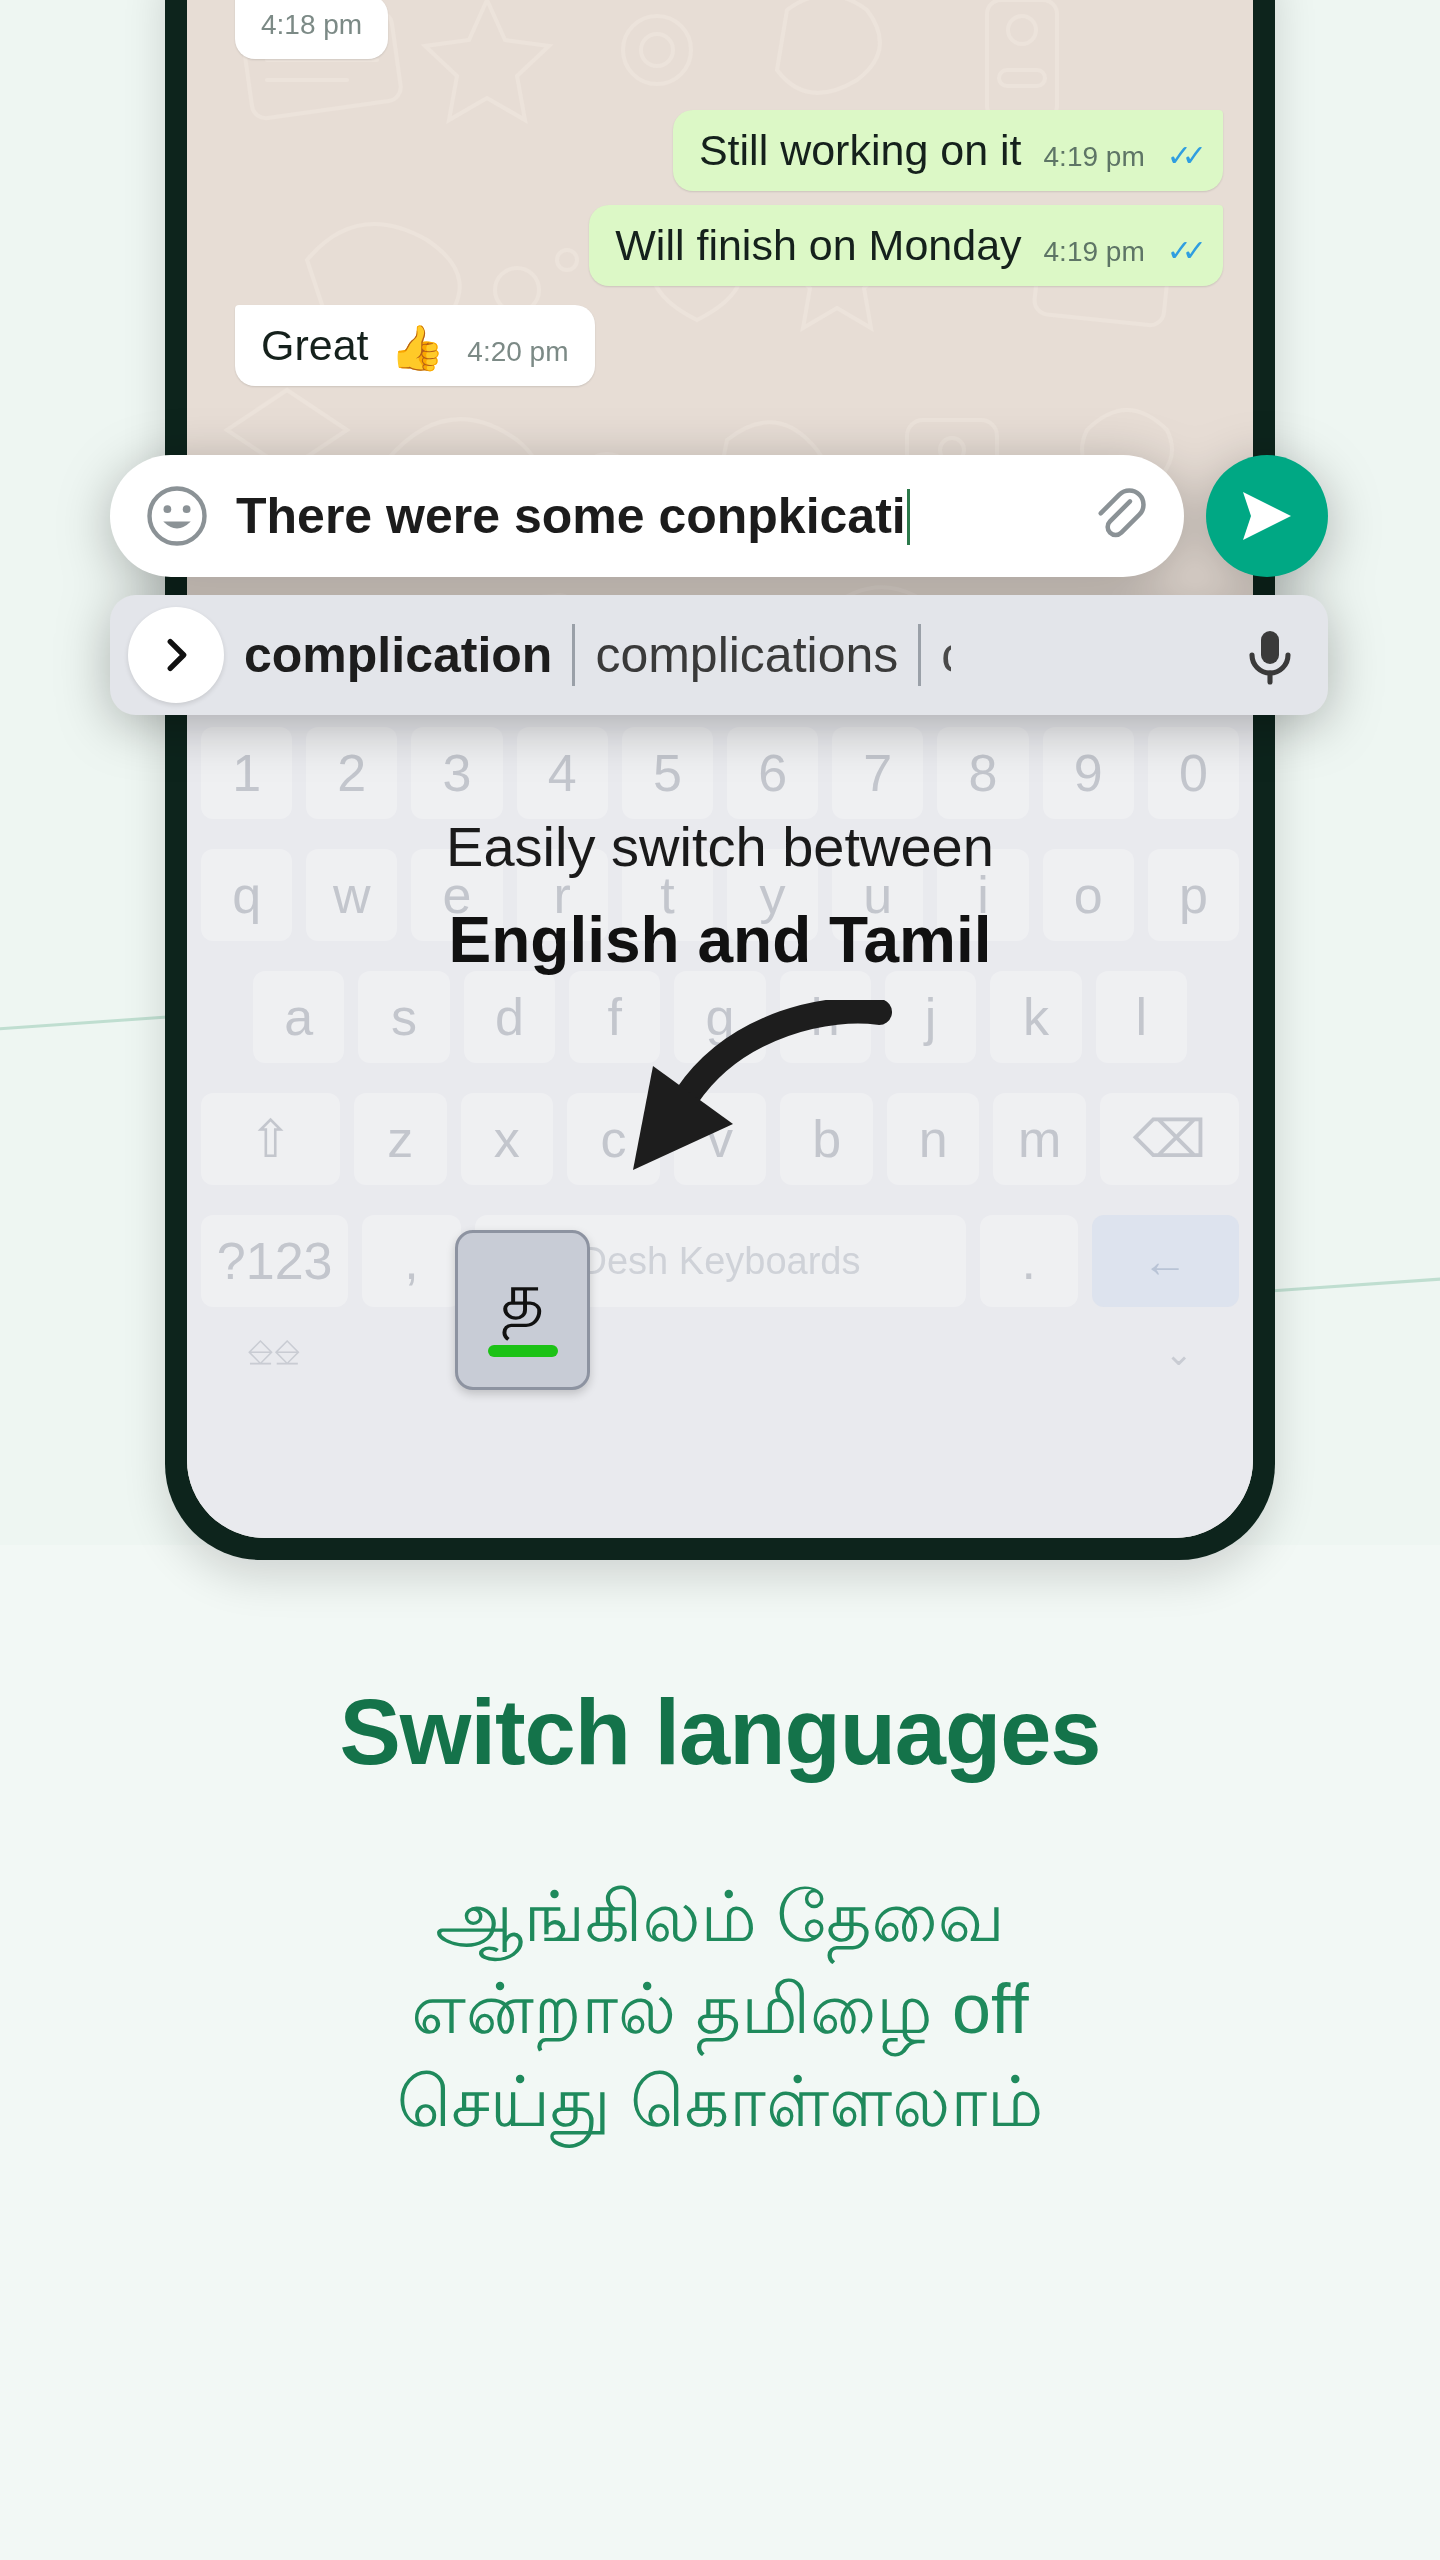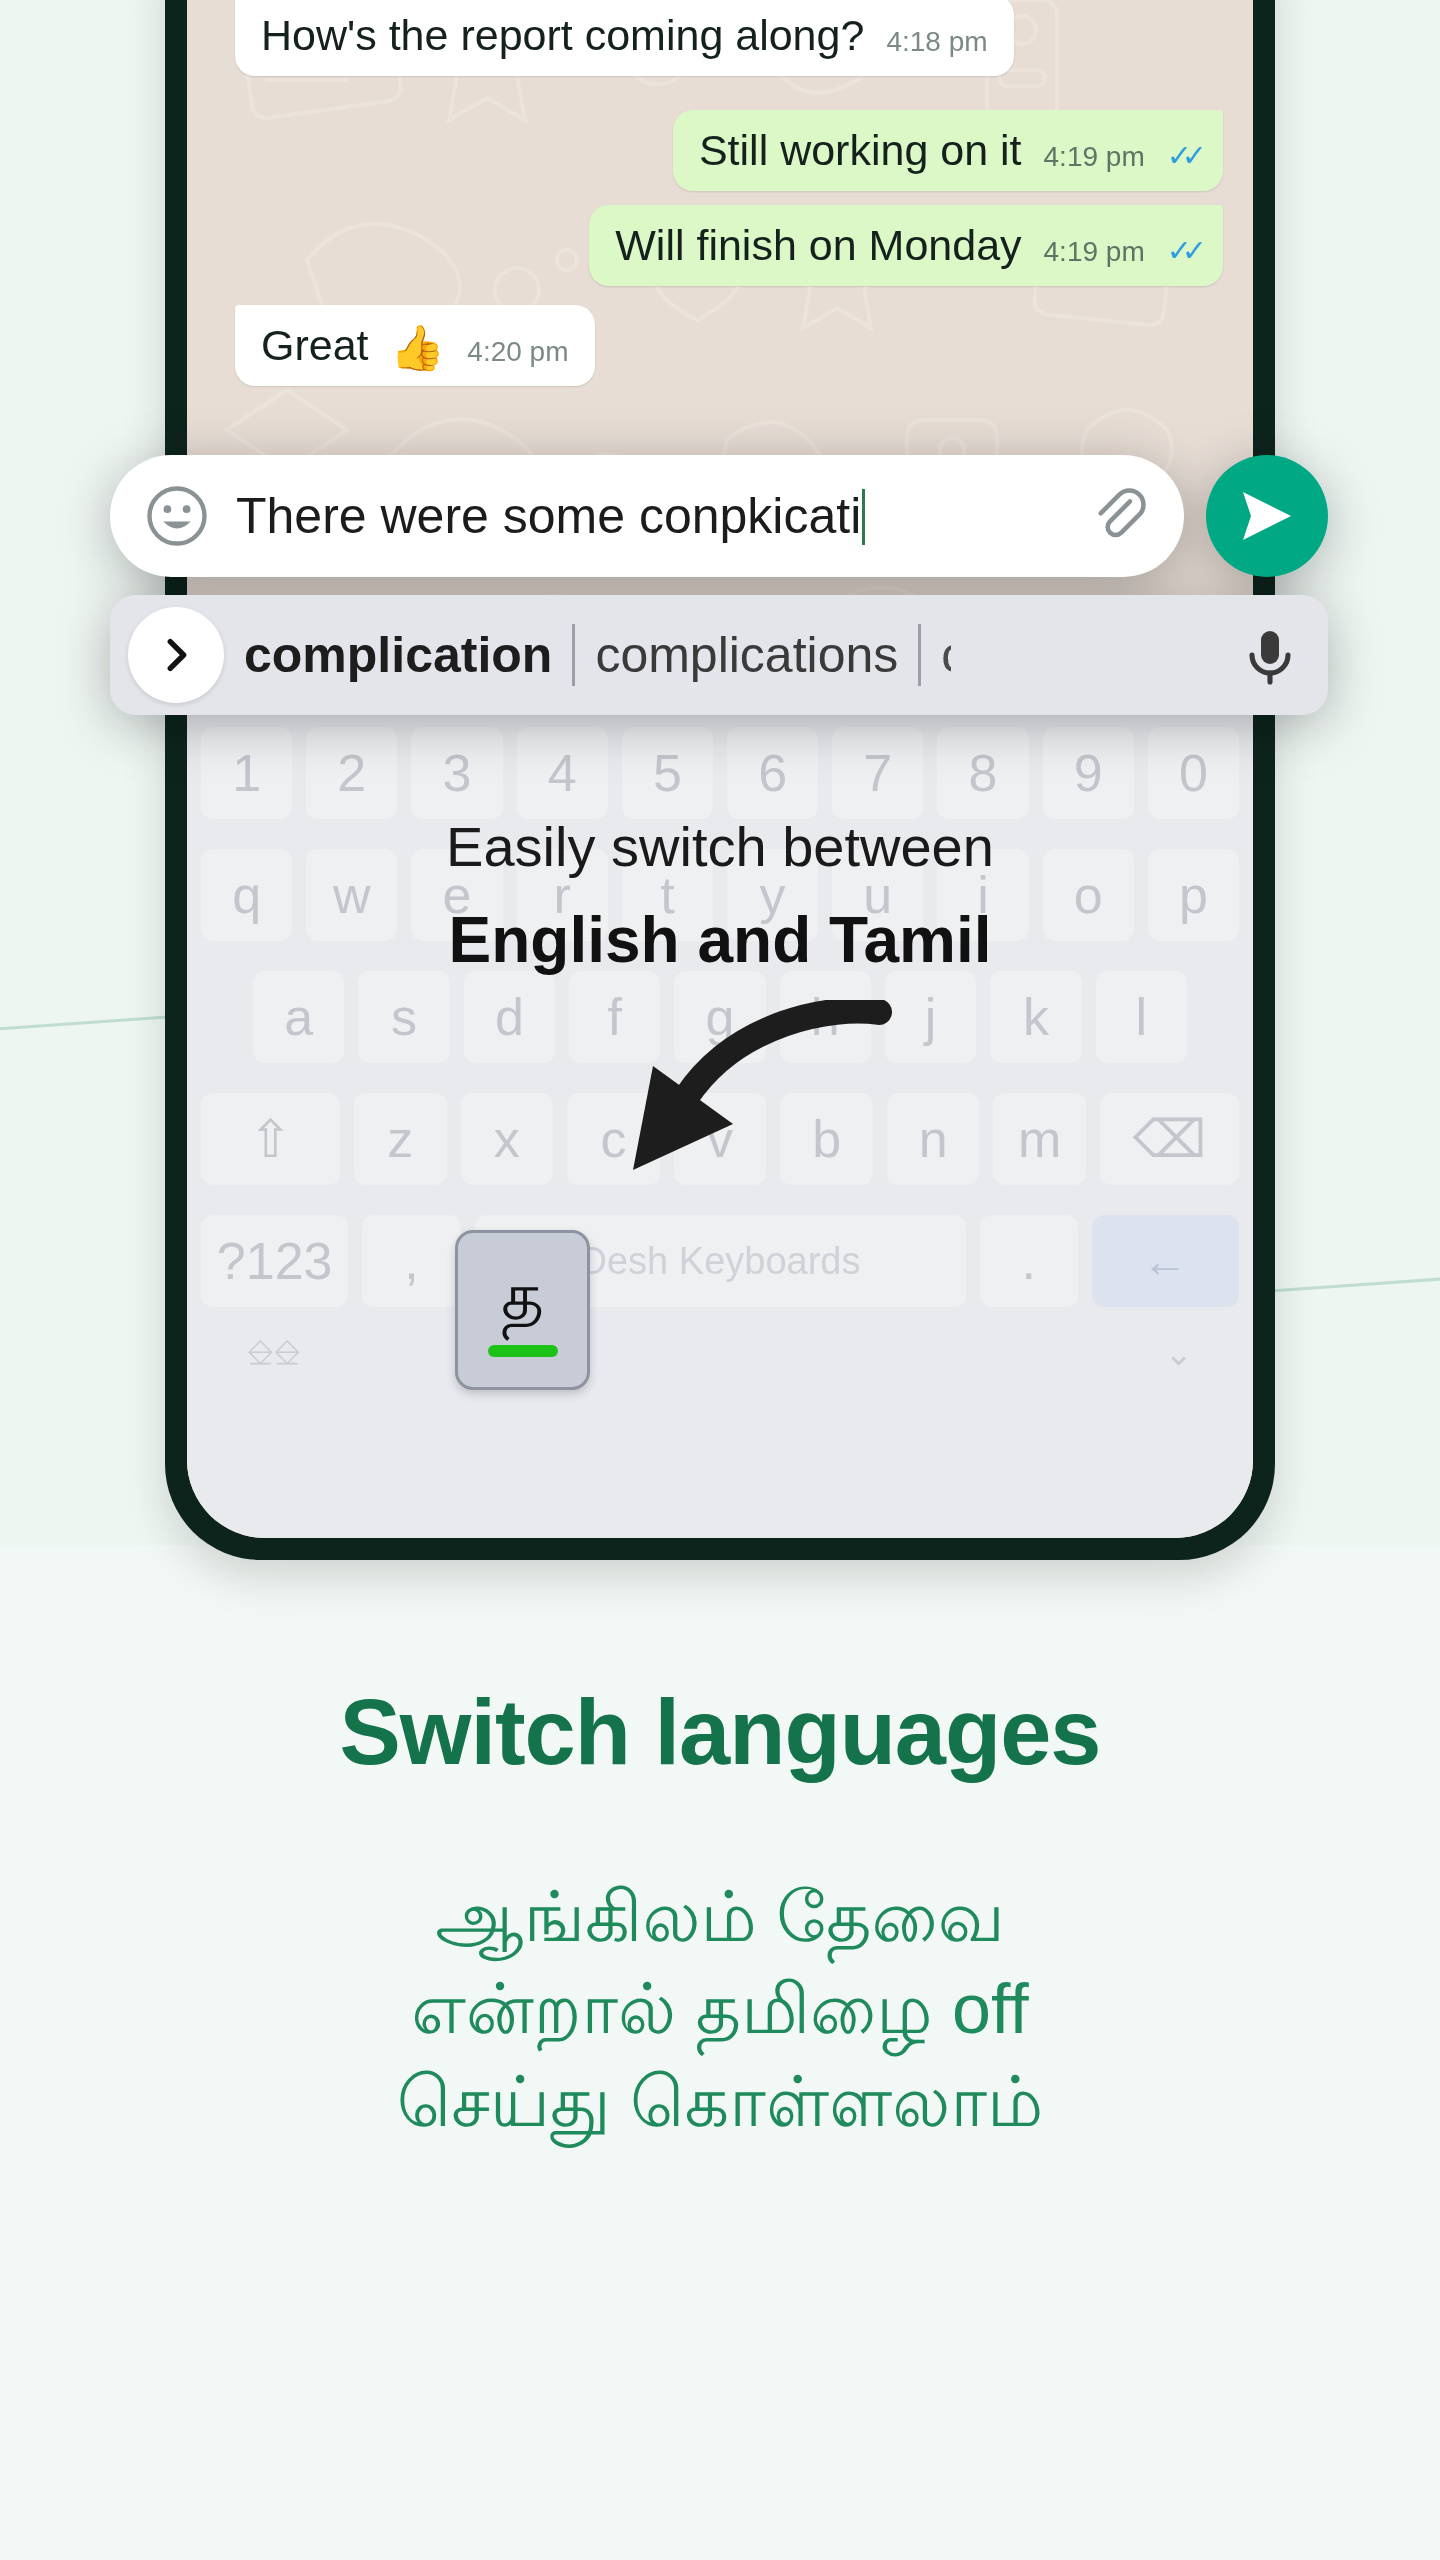--- a/index.html
+++ b/index.html
@@ -135,21 +135,21 @@
   .promo .l2 { font-size:64px; font-weight:bold; color:#111; margin-top:24px; }
 
   
   .overlay {
     position:absolute;
     left:110px; top:455px;
     width:1218px;
     z-index:20;
     filter:drop-shadow(0 10px 26px rgba(0,0,0,.28));
   }
-  .inp-row { display:flex; align-items:center; gap:22px; }
+  .inp-row { display:flex; align-items:center; gap:22px;font-weight:bold; }
   .inp-field {
     flex:1;
     height:122px;
     background:#fff;
     border-radius:62px;
     display:flex; align-items:center;
     padding:0 34px;
     gap:26px;
   }
   .emoji-btn { width:66px; height:66px; flex:none; }
@@ -260,21 +260,20 @@
           <path d="M90 650 l16 36 40 5 -29 27 7 40 -34 -20 -34 20 7 -40 -29 -27 40 -5z"></path>
           <rect x="250" y="640" width="140" height="90" rx="14" transform="rotate(-5 320 685)"></rect>
           <circle cx="520" cy="690" r="30"></circle>
           <path d="M640 650 q60 -50 120 10 q40 50 -30 80 q-80 20 -90 -40z"></path>
           <rect x="880" y="640" width="120" height="80" rx="14"></rect>
           <path d="M895 660 h90 M895 682 h60"></path>
         </g>
       </svg>
 
       <div class="bubble inc b2">
-        <span>How's the report coming along?</span>
         <span class="time">4:18 pm</span>
       </div>
 
       <div class="bubble out b3">
         <span>Still working on it</span>
         <span class="time">4:19 pm</span>
         <span class="ticks">✓✓</span>
       </div>
 
       <div class="bubble out b4">

